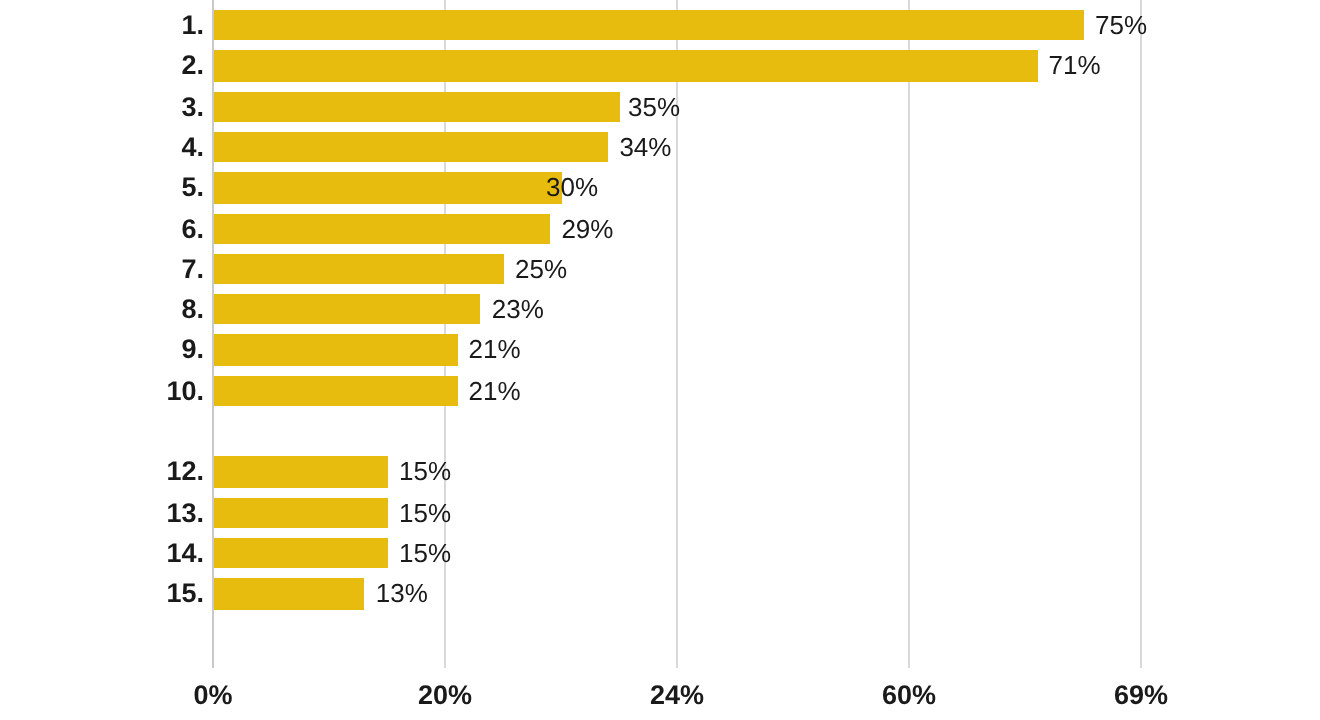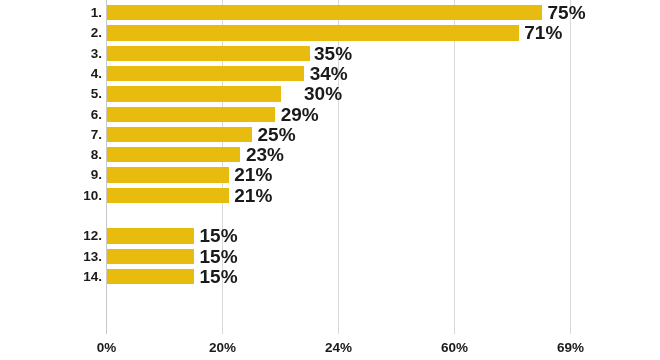--- a/index.html
+++ b/index.html
@@ -76,22 +76,22 @@
     left: 107px;
     top: 0;
     height: 15.4px;
     background: #E8BC0E;
   }
 
   .bar-value-label {
     position: absolute;
     top: 0;
     line-height: 15.4px;
-    font-size: 19px;
-    font-weight: bold;
+    font-size: 13px;
+    font-weight: normal;
     color: #1a1a1a;
     white-space: nowrap;
   }
 
   
   .xaxis-layer {
     position: absolute;
     left: 0;
     top: 334px;
     width: 660px;
@@ -139,21 +139,21 @@
           <div class="bar-value-label" style="left: 314px;">35%</div>
         </div>
         <div class="bar-row" style="top: 65.9px;">
           <div class="bar-cat-label">4.</div>
           <div class="bar-rect" style="width: 197.2px; height: 15.4px; background: rgb(232, 188, 14);"></div>
           <div class="bar-value-label" style="left: 309.7px;">34%</div>
         </div>
         <div class="bar-row" style="top: 86.2px;">
           <div class="bar-cat-label">5.</div>
           <div class="bar-rect" style="width: 174px; height: 15.4px; background: rgb(232, 188, 14);"></div>
-          <div class="bar-value-label" style="left: 304px;">30%</div>
+          <div class="bar-value-label" style="left: 273px;">30%</div>
         </div>
         <div class="bar-row" style="top: 106.5px;">
           <div class="bar-cat-label">6.</div>
           <div class="bar-rect" style="width: 168.2px; height: 15.4px; background: rgb(232, 188, 14);"></div>
           <div class="bar-value-label" style="left: 280.7px;">29%</div>
         </div>
         <div class="bar-row" style="top: 126.8px;">
           <div class="bar-cat-label">7.</div>
           <div class="bar-rect" style="width: 145px; height: 15.4px; background: rgb(232, 188, 14);"></div>
           <div class="bar-value-label" style="left: 257.5px;">25%</div>
@@ -180,20 +180,25 @@
         </div>
         <div class="bar-row" style="top: 248.6px;">
           <div class="bar-cat-label">13.</div>
           <div class="bar-rect" style="width: 87px; height: 15.4px; background: rgb(232, 188, 14);"></div>
           <div class="bar-value-label" style="left: 199.5px;">15%</div>
         </div>
         <div class="bar-row" style="top: 268.9px;">
           <div class="bar-cat-label">14.</div>
           <div class="bar-rect" style="width: 87px; height: 15.4px; background: rgb(232, 188, 14);"></div>
           <div class="bar-value-label" style="left: 199.5px;">15%</div>
+        </div>
+        <div class="bar-row" style="top: 289.2px;">
+          <div class="bar-cat-label">15.</div>
+          <div class="bar-rect" style="width: 75.4px; height: 15.4px; background: rgb(232, 188, 14);"></div>
+          <div class="bar-value-label" style="left: 187.9px;">13%</div>
         </div>
       </div>
 
   </div>
 
   <div class="xaxis-layer" id="xaxis-layer">
       <div class="xtick-label" style="left: 106.5px;">0%</div>
       <div class="xtick-label" style="left: 222.5px;">20%</div>
       <div class="xtick-label" style="left: 338.5px;">24%</div>
       <div class="xtick-label" style="left: 454.5px;">60%</div>

